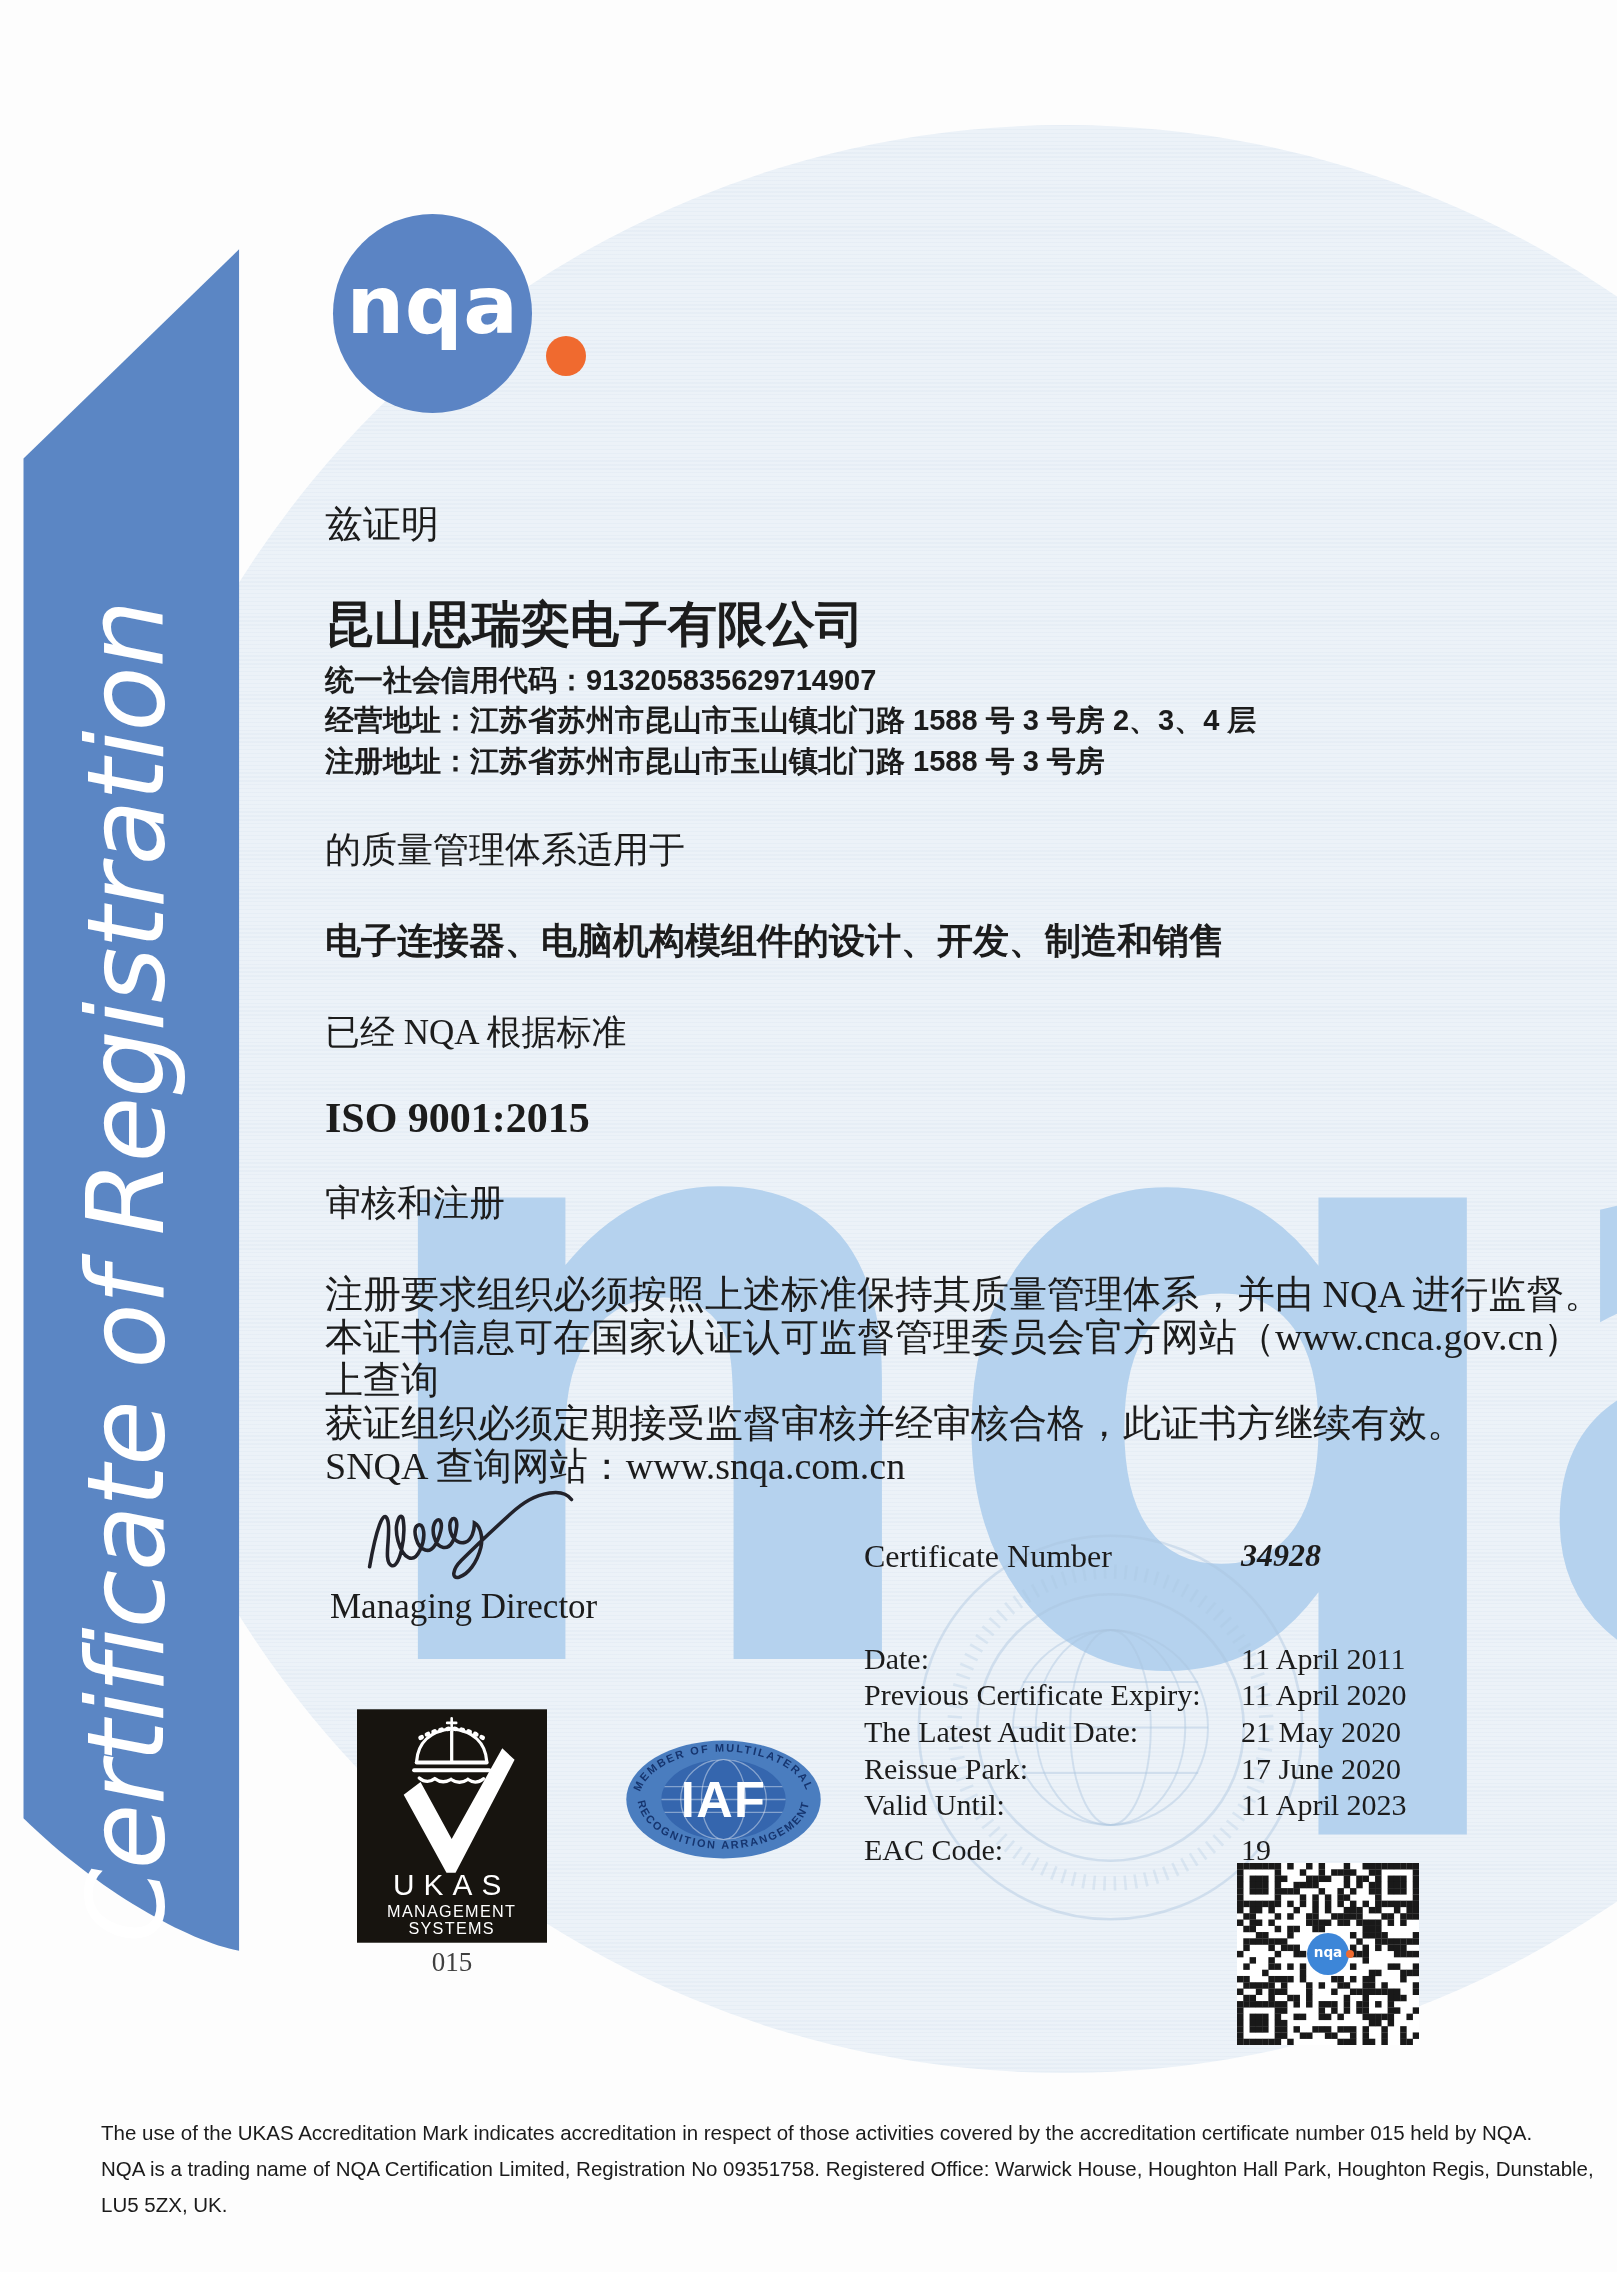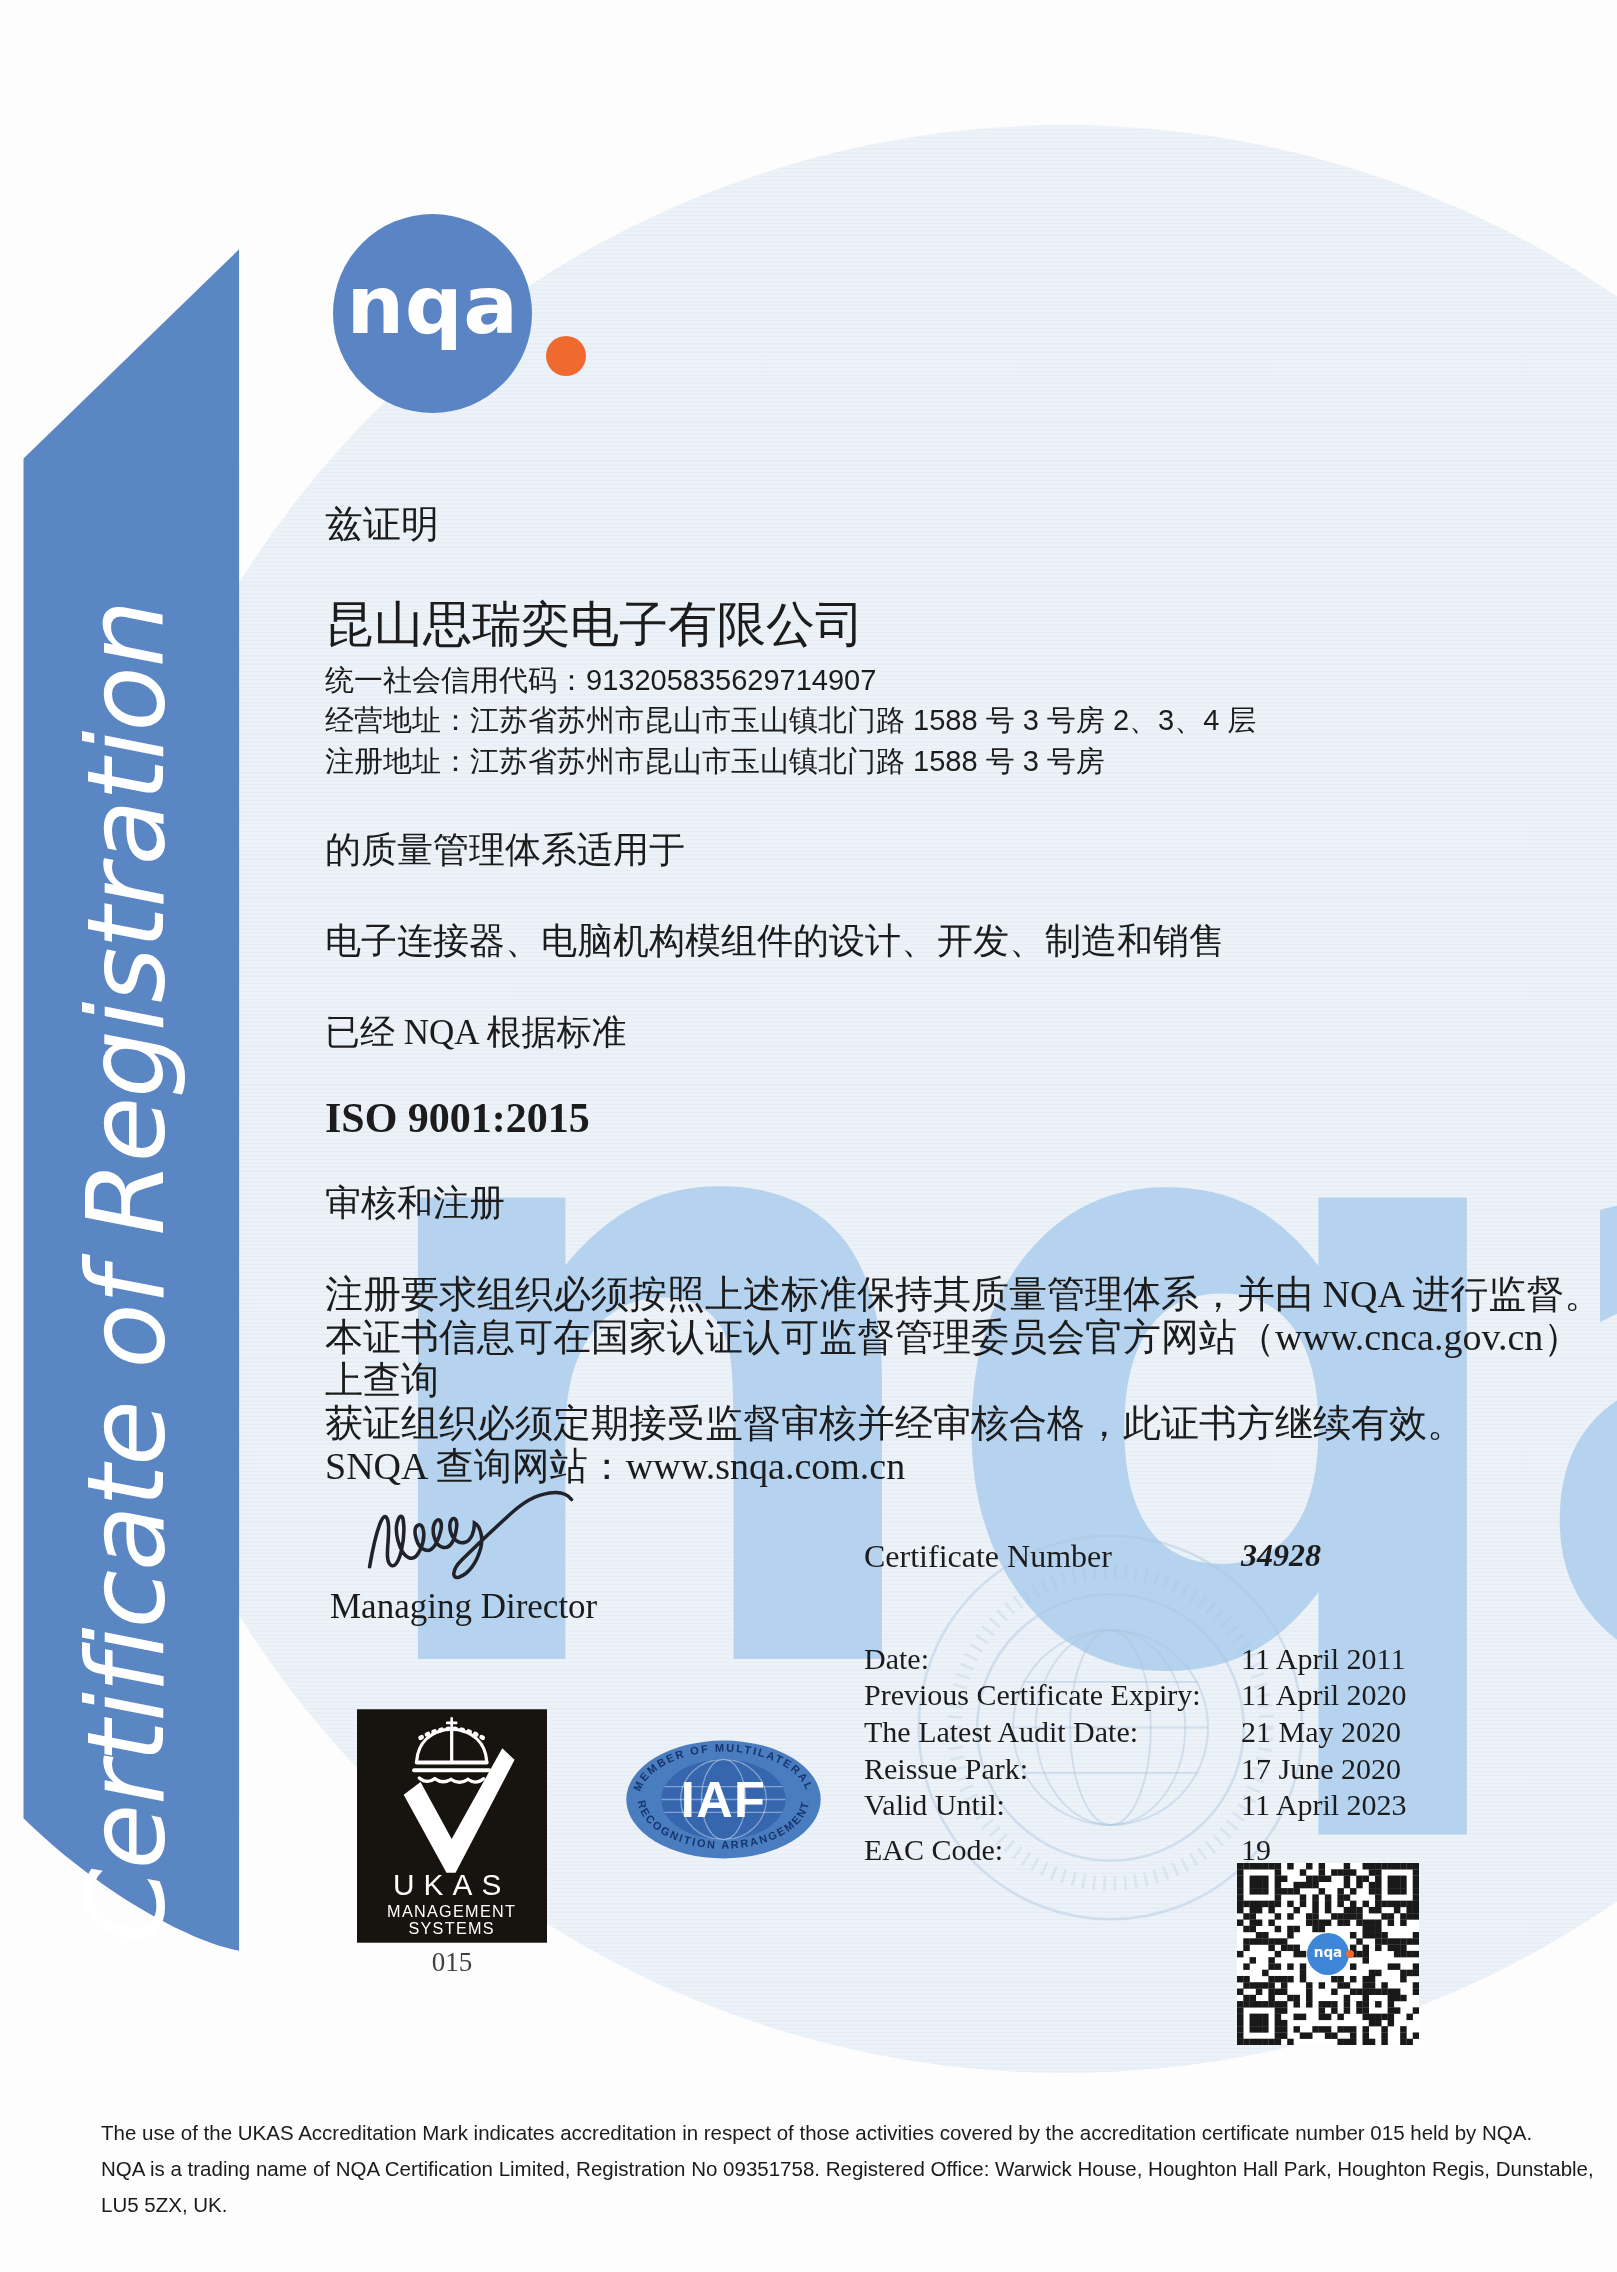--- a/index.html
+++ b/index.html
@@ -31,21 +31,21 @@
 
   
   .logo-circle{left:333px;top:214px;width:199px;height:199px;border-radius:50%;
                background:#5b84c4;display:flex;align-items:center;justify-content:center;}
   .logo-circle span{font-family:"DejaVu Sans",sans-serif;font-weight:700;font-size:81px;
                color:#fff;letter-spacing:0.6px;padding-bottom:17px;}
   .logo-dot{left:546px;top:336px;width:40px;height:40px;border-radius:50%;background:#f06a2f;}
 
   
   .cjk-serif{font-family:"Liberation Serif",serif;}
-  .cjk-sans-bold{font-family:"Liberation Sans",sans-serif;font-weight:400;}
+  .cjk-sans-bold{font-family:"Liberation Sans",sans-serif;font-weight:700;}
   .intro{left:325px;top:499px;font-size:38px;}
   .company{left:325px;top:592px;font-size:49px;}
   .codeline{left:325px;top:661px;font-size:29px;}
   .addr1{left:325px;top:701px;font-size:29px;}
   .addr2{left:325px;top:742px;font-size:29px;}
   .scope-intro{left:325px;top:826px;font-size:36px;}
   .scope{left:325px;top:917px;font-size:36px;}
   .std-intro{left:325px;top:1009px;font-size:35px;}
   .iso{left:325px;top:1094px;font-size:42px;font-weight:700;}
   .registered{left:325px;top:1179px;font-size:36px;}

